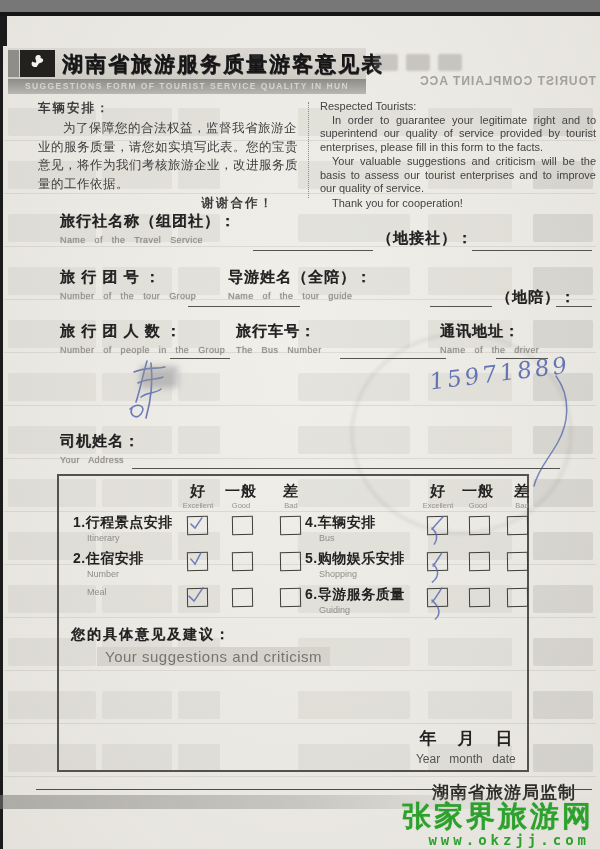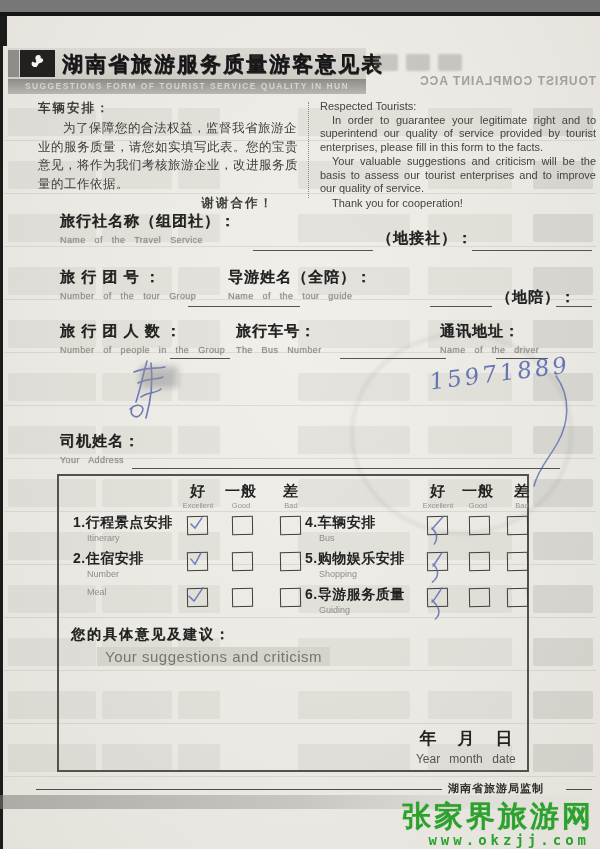--- a/index.html
+++ b/index.html
@@ -78,21 +78,21 @@
   .sugg .cn-label{font-size:14px;letter-spacing:2px;}
   .sugg-en{display:inline-block;margin-left:26px;margin-top:3px;padding:1px 8px;background:#d6d3cd;
            font-size:15px;color:#76746e;letter-spacing:.5px;}
   .date-row{position:absolute;top:251px;left:352px;white-space:nowrap;}
   .date-cell{display:inline-block;width:34px;margin-right:4px;text-align:center;}
   .date-cell .cn{font-size:17px;font-weight:bold;color:#222;}
   .date-cell .en{font-size:12px;color:#55534f;margin-top:2px;}
 
   
   .issuer-line{position:absolute;left:36px;top:777px;width:406px;height:1px;background:#4e4c48;}
-  .issuer-text{position:absolute;left:448px;top:769px;font-size:11px;font-weight:bold;letter-spacing:1px;color:#2d2b28;}
+  .issuer-text{position:absolute;left:432px;top:769px;font-size:17px;font-weight:bold;letter-spacing:1px;color:#2d2b28;}
   .issuer-dash{position:absolute;left:566px;top:777px;width:26px;height:1px;background:#4e4c48;}
   .gray-band{position:absolute;left:0;top:783px;width:600px;height:14px;
              background:linear-gradient(90deg,rgba(128,126,121,.55),rgba(160,158,153,.45) 50%,rgba(185,183,178,.18) 78%,transparent);}
   .site-name{position:absolute;right:6px;top:785px;font-family:"DejaVu Serif",serif;font-size:29px;font-weight:bold;
              letter-spacing:3px;color:var(--green,#2da12d);text-shadow:0 0 1px rgba(45,161,45,.6);white-space:nowrap;}
   .site-url{position:absolute;right:10px;top:820px;font-family:"DejaVu Sans Mono",monospace;font-size:14px;font-weight:bold;
             letter-spacing:4px;color:var(--green,#2da12d);white-space:nowrap;}
 </style>
 </head>
 <body>

